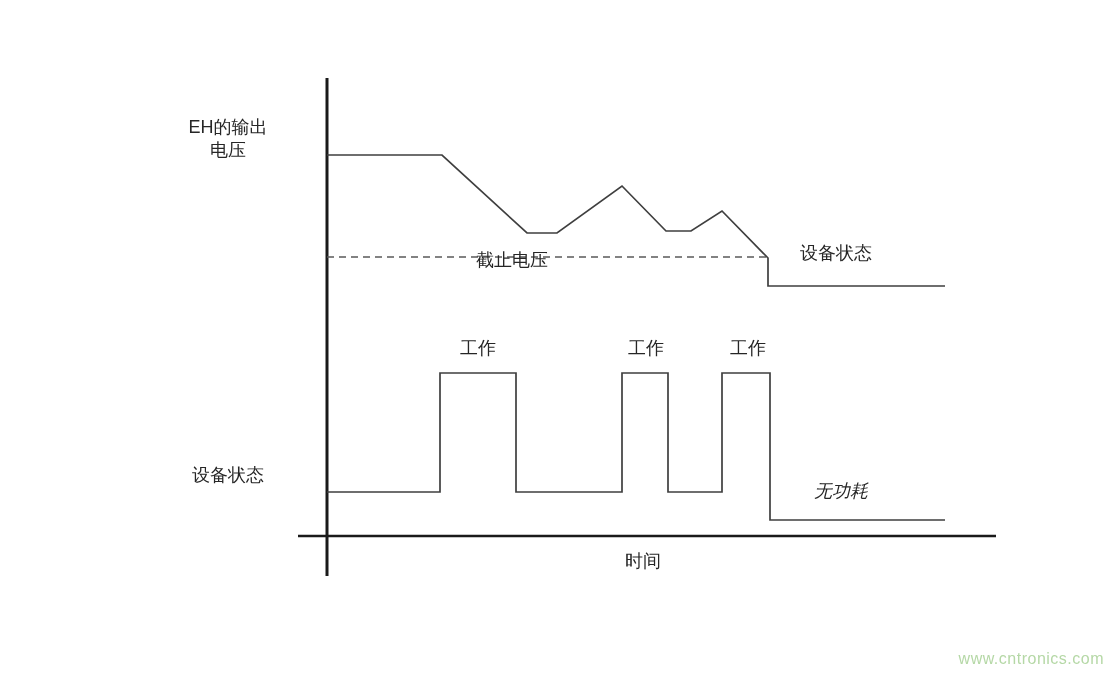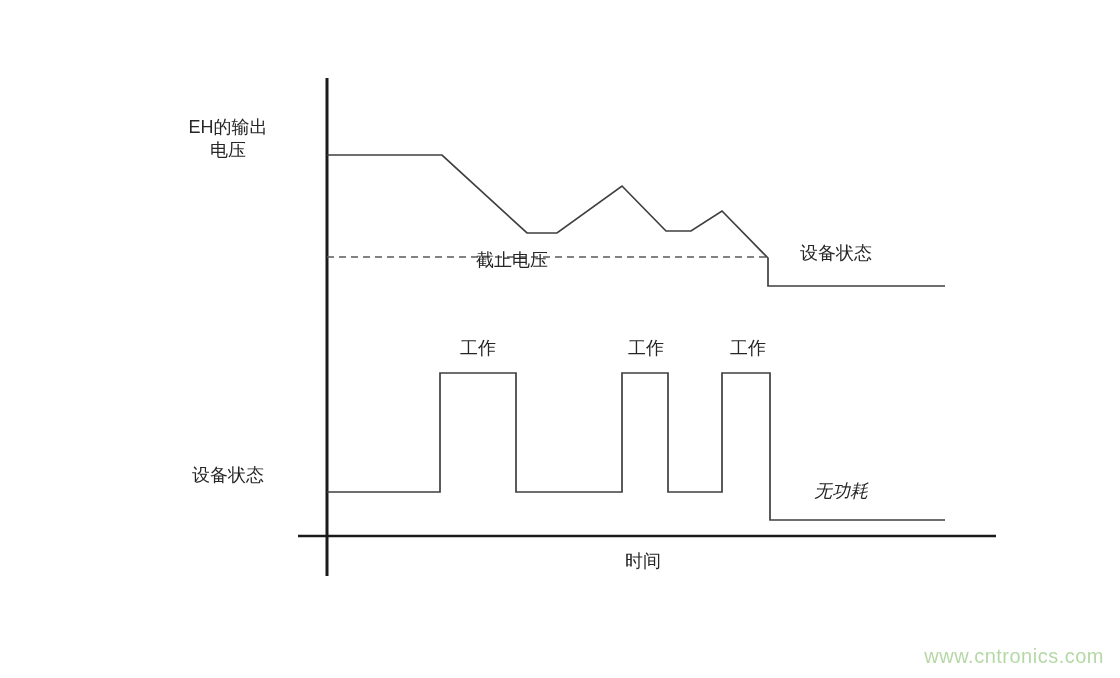--- a/index.html
+++ b/index.html
@@ -35,21 +35,21 @@
   .work-1         { left: 440px; top: 337px; width: 76px; }
   .work-2         { left: 608px; top: 337px; width: 76px; }
   .work-3         { left: 710px; top: 337px; width: 76px; }
   .lowpower-label { left: 540px; top: 414px; width: 56px; line-height: 1.35; }
   .nopower-label  { left: 814px; top: 480px; font-style: italic; }
   .time-label     { left: 588px; top: 550px; width: 110px; }
   .watermark {
     position: absolute;
     right: 16px;
     bottom: 10px;
-    font-size: 20px;
+    font-size: 16px;
     color: #b5d8a6;
     letter-spacing: 0.5px;
   }
 </style>
 </head>
 <body>
 
 <div class="canvas">
 
   <svg class="diagram-svg" viewBox="0 0 1120 678" xmlns="http://www.w3.org/2000/svg">

